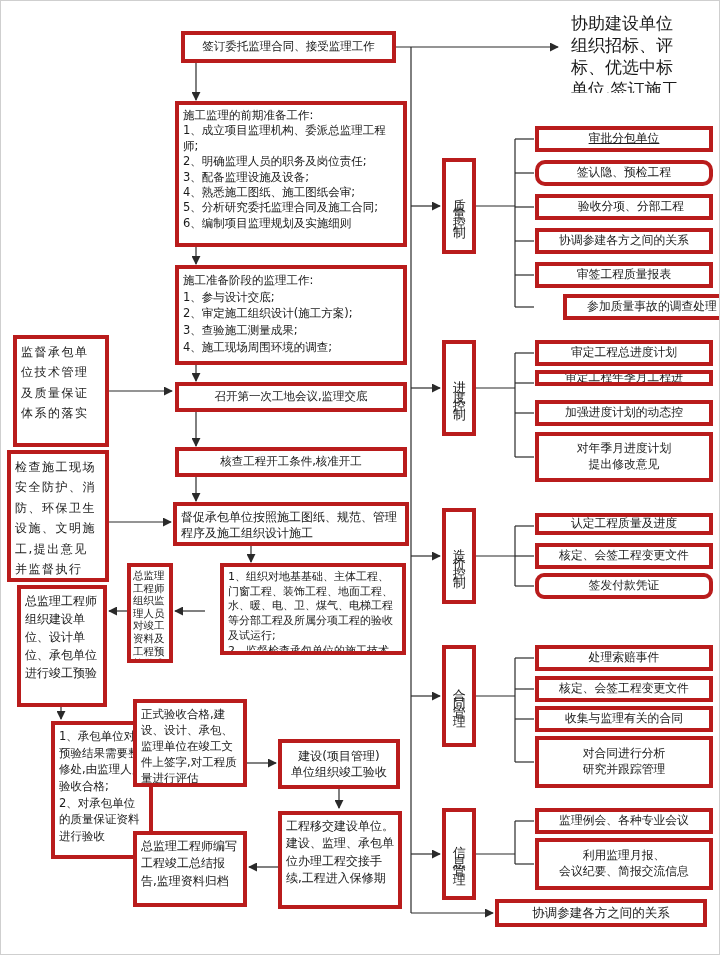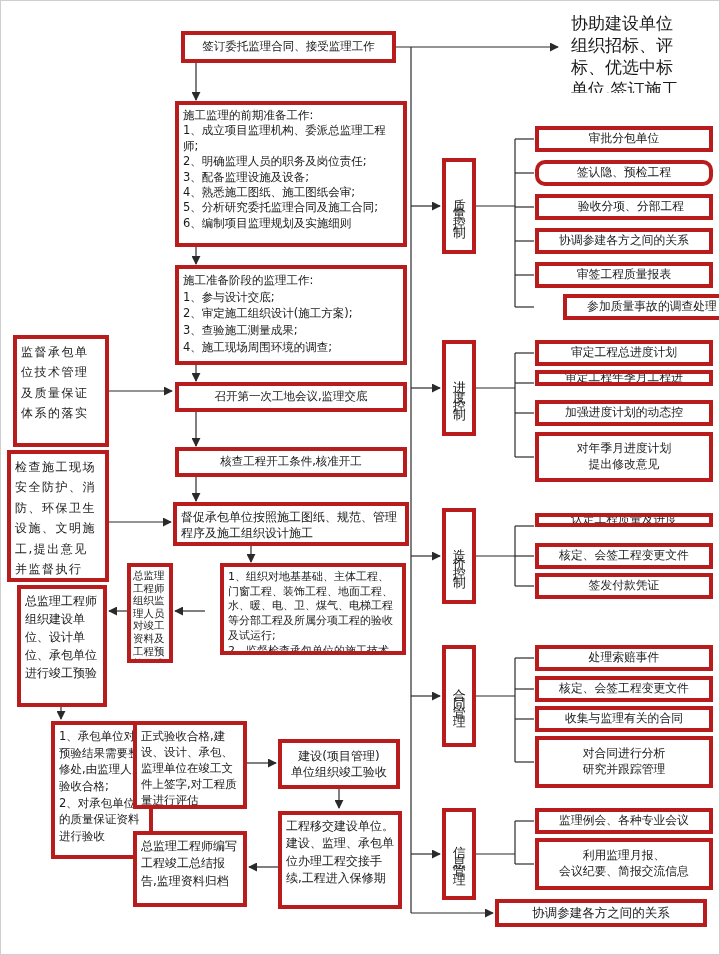--- a/index.html
+++ b/index.html
@@ -127,53 +127,53 @@
   <div class="node" style="left:204px;top:562px;width:186px;height:92px;font-size:11px;margin-left:15px;">1、组织对地基基础、主体工程、门窗工程、装饰工程、地面工程、水、暖、电、卫、煤气、电梯工程等分部工程及所属分项工程的验收及试运行;
 2、监督检查承包单位的施工技术资料,整理监理资料。</div>
 
   <div class="node" style="left:126px;top:562px;width:46px;height:100px;font-size:10.5px;line-height:1.2;padding:2px;">总监理工程师组织监理人员对竣工资料及工程预检做准备</div>
 
   <div class="node roomy" style="left:16px;top:584px;width:90px;height:122px;font-size:12px;">总监理工程师组织建设单位、设计单位、承包单位进行竣工预验</div>
 
   <div class="node" style="left:10px;top:720px;width:102px;height:138px;font-size:11.5px;line-height:1.45;margin-left:40px;">1、承包单位对预验结果需要整修处,由监理人员验收合格;
 2、对承包单位的质量保证资料进行验收</div>
 
-  <div class="node" style="left:132px;top:720px;width:114px;height:88px;font-size:11.5px;line-height:1.4;">正式验收合格,建设、设计、承包、监理单位在竣工文件上签字,对工程质量进行评估</div>
+  <div class="node" style="left:132px;top:698px;width:114px;height:88px;font-size:11.5px;line-height:1.4;">正式验收合格,建设、设计、承包、监理单位在竣工文件上签字,对工程质量进行评估</div>
 
   <div class="node center" style="left:277px;top:738px;width:122px;height:50px;font-size:12px;">建设(项目管理)
 单位组织竣工验收</div>
 
   <div class="node" style="left:277px;top:810px;width:124px;height:98px;font-size:12px;line-height:1.45;">工程移交建设单位。建设、监理、承包单位办理工程交接手续,工程进入保修期</div>
 
   <div class="node" style="left:132px;top:830px;width:114px;height:76px;font-size:12px;line-height:1.45;">总监理工程师编写工程竣工总结报告,监理资料归档</div>
 
   <div class="node center" style="left:494px;top:898px;width:212px;height:28px;font-size:12.5px;">协调参建各方之间的关系</div>
 
   <div class="node vlabel" style="left:441px;top:157px;width:34px;height:96px;">质量控制</div>
   <div class="node vlabel" style="left:441px;top:339px;width:34px;height:96px;">进度控制</div>
   <div class="node vlabel" style="left:441px;top:507px;width:34px;height:96px;">造价控制</div>
   <div class="node vlabel" style="left:441px;top:644px;width:34px;height:102px;">合同管理</div>
   <div class="node vlabel" style="left:441px;top:807px;width:34px;height:92px;">信息管理</div>
 
-  <div class="node item" style="left:534px;top:125px;width:178px;height:26px;">审批分包单位</div>
+  <div class="node item" style="left:534px;top:125px;width:178px;height:26px;text-decoration:underline;">审批分包单位</div>
   <div class="node item" style="left:534px;top:159px;width:178px;height:26px;border-radius:10px;">签认隐、预检工程</div>
   <div class="node item" style="left:534px;top:193px;width:178px;height:26px;padding-left:17px;">验收分项、分部工程</div>
   <div class="node item" style="left:534px;top:227px;width:178px;height:26px;">协调参建各方之间的关系</div>
   <div class="node item" style="left:534px;top:261px;width:178px;height:26px;">审签工程质量报表</div>
   <div class="node item" style="left:562px;top:293px;width:178px;height:26px;">参加质量事故的调查处理</div>
 
   <div class="node item" style="left:534px;top:339px;width:178px;height:26px;">审定工程总进度计划</div>
   <div class="node item" style="left:534px;top:369px;width:178px;height:16px;">审定工程年季月工程进</div>
   <div class="node item" style="left:534px;top:399px;width:178px;height:26px;">加强进度计划的动态控</div>
   <div class="node item" style="left:534px;top:431px;width:178px;height:50px;">对年季月进度计划
 提出修改意见</div>
 
-  <div class="node item" style="left:534px;top:512px;width:178px;height:14px;">认定工程质量及进度</div>
+  <div class="node item" style="left:534px;top:512px;width:178px;height:22px;">认定工程质量及进度</div>
   <div class="node item" style="left:534px;top:542px;width:178px;height:26px;">核定、会签工程变更文件</div>
-  <div class="node item" style="left:534px;top:572px;width:178px;height:26px;">签发付款凭证</div>
+  <div class="node item" style="left:534px;top:572px;width:178px;height:26px;border-radius:9px;">签发付款凭证</div>
 
   <div class="node item" style="left:534px;top:644px;width:178px;height:26px;">处理索赔事件</div>
   <div class="node item" style="left:534px;top:675px;width:178px;height:26px;">核定、会签工程变更文件</div>
   <div class="node item" style="left:534px;top:705px;width:178px;height:26px;">收集与监理有关的合同</div>
   <div class="node item" style="left:534px;top:735px;width:178px;height:52px;">对合同进行分析
 研究并跟踪管理</div>
 
   <div class="node item" style="left:534px;top:807px;width:178px;height:26px;">监理例会、各种专业会议</div>
   <div class="node item" style="left:534px;top:837px;width:178px;height:52px;">利用监理月报、
 会议纪要、简报交流信息</div>

